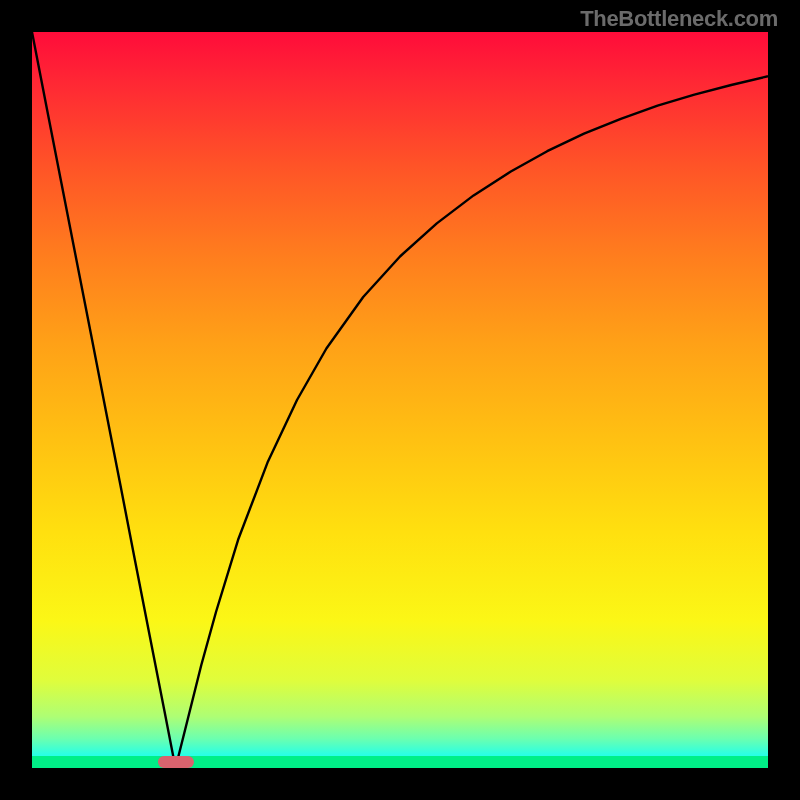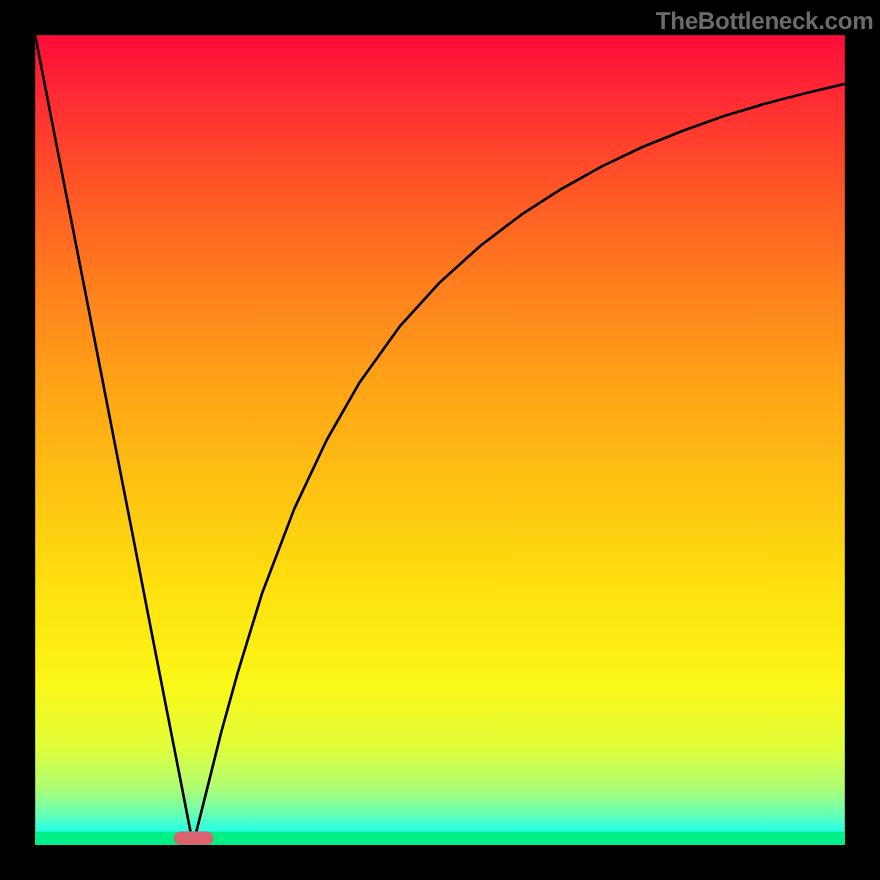--- a/index.html
+++ b/index.html
@@ -27,21 +27,21 @@
       #fbf716 80%,
       #e0fd3b 88%,
       #aefe74 93%,
       #6cffaf 96%,
       #2fffe0 98%,
       #00ffff 100%);
   }
   .watermark {
     position: absolute;
     top: 6px;
-    right: 6px;
+    right: 22px;
     font-family: Arial, Helvetica, sans-serif;
     font-size: 22px;
     font-weight: 600;
     color: #6b6b6b;
     letter-spacing: -0.3px;
     user-select: none;
   }
   .curve-svg {
     position: absolute;
     left: 0; top: 0;

